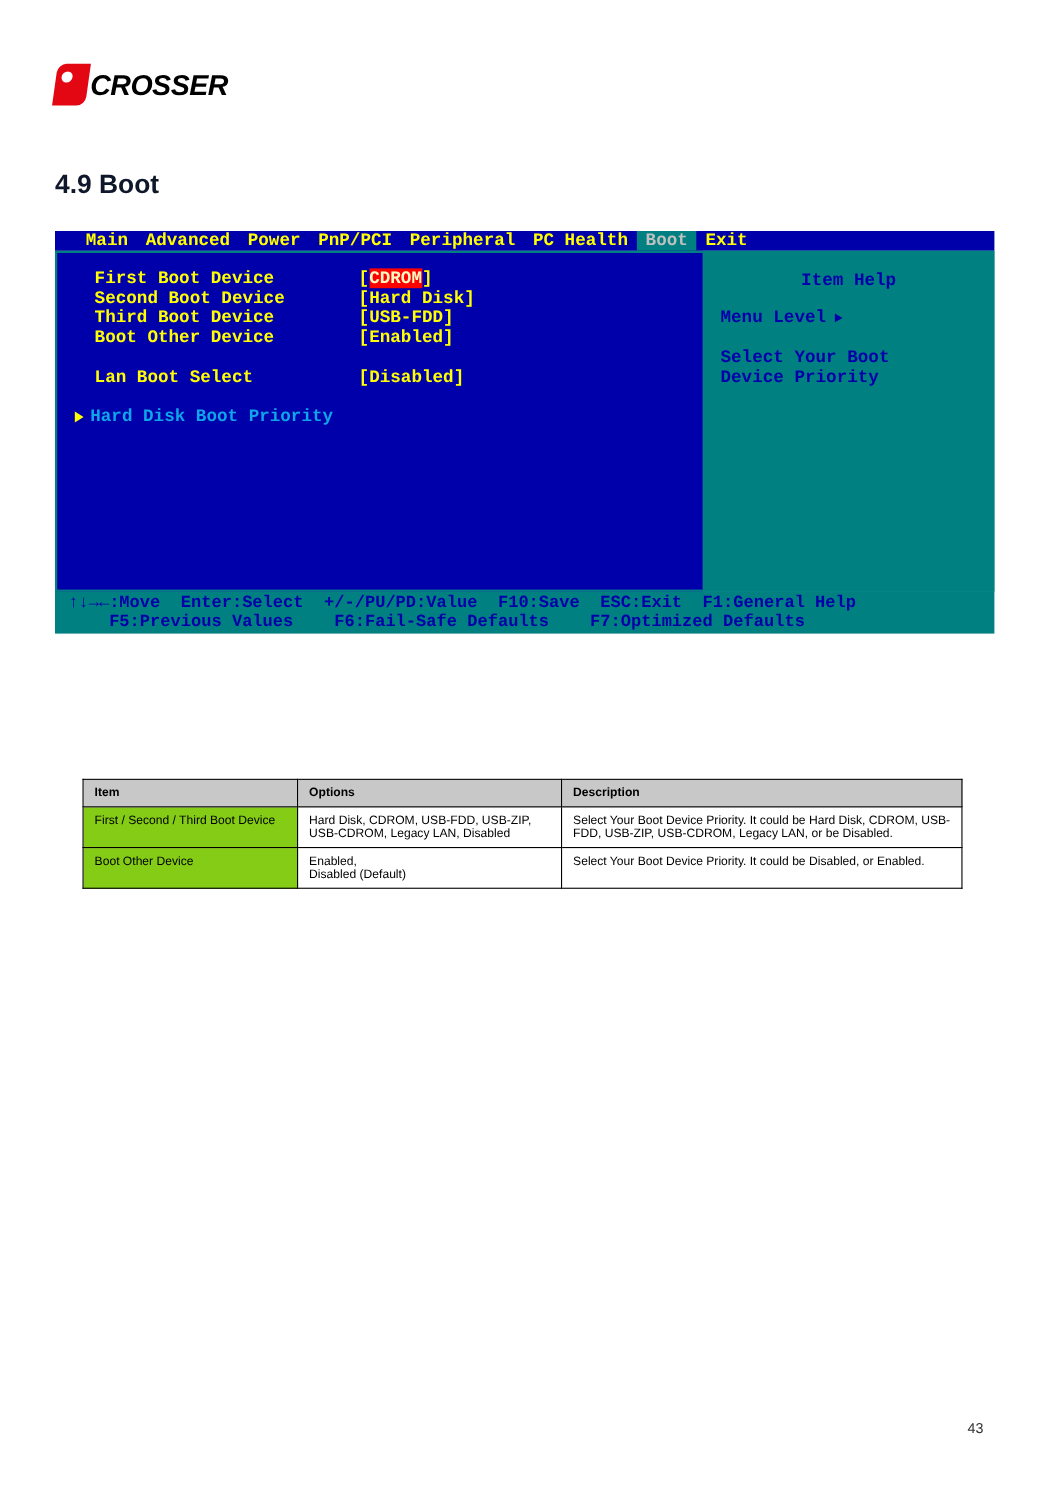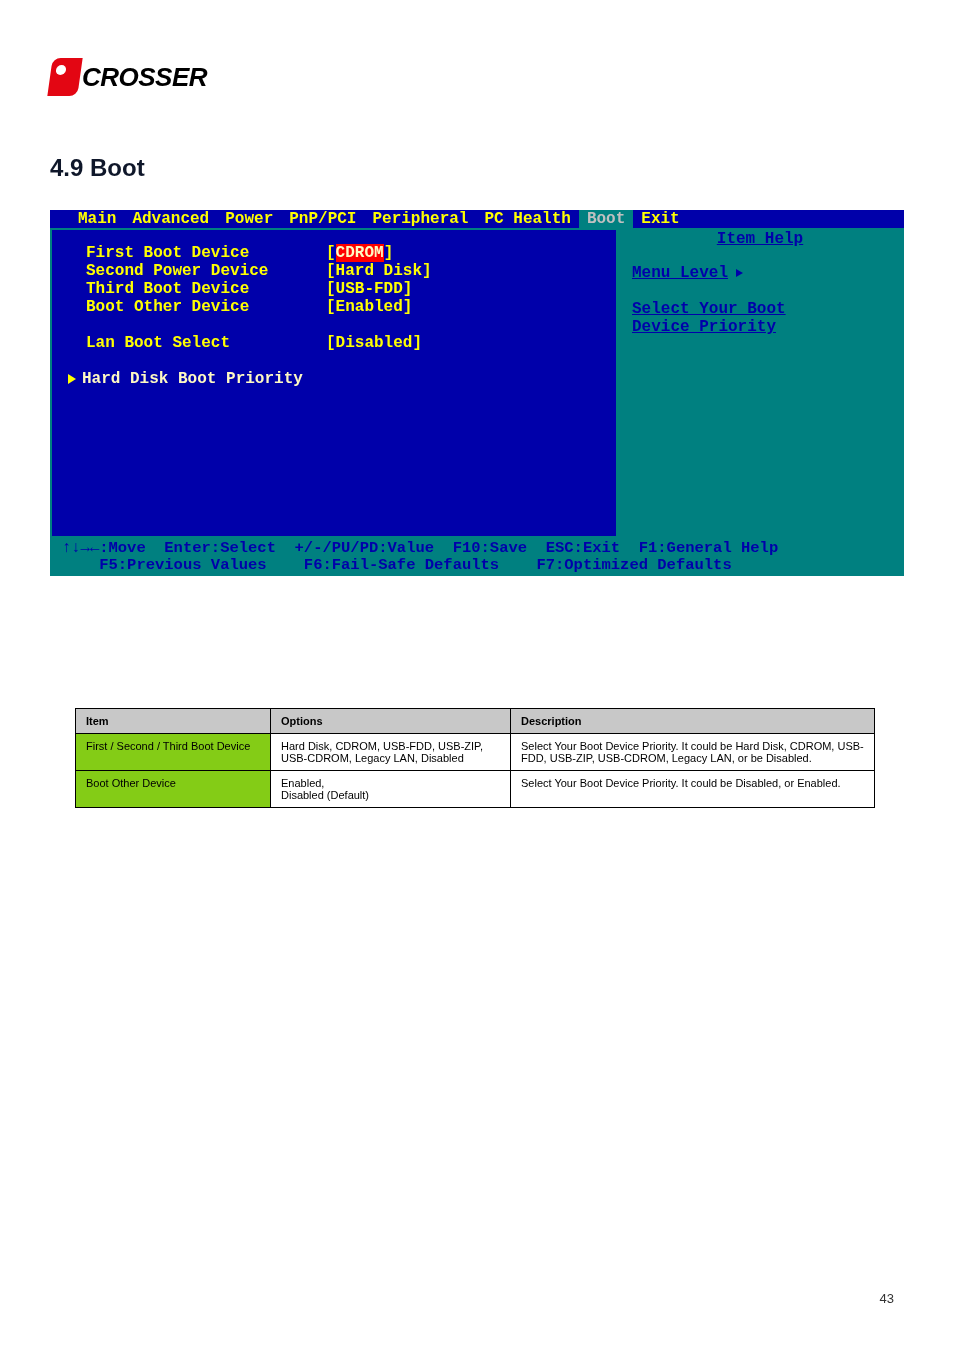--- a/index.html
+++ b/index.html
@@ -113,39 +113,38 @@
       color: #ffff00;
     }
     .bios-value.highlight {
       color: #ffff00;
     }
     .bios-value .selected {
       background: #ff0000;
       color: #fef9c3;
     }
     .bios-submenu {
-      color: #fef9c3;
+      color: #0ea5e9;
       padding-left: 2px;
       display: flex;
       align-items: center;
     }
     .triangle-right {
       width: 0; height: 0;
       border-top: 5px solid transparent;
       border-bottom: 5px solid transparent;
       border-left: 8px solid #ffff00;
       margin-right: 6px;
     }
     .bios-right {
-      width: 288px;
+      width: 265px;
       background: #008080;
       border: 2px solid #008080;
-      padding: 0 14px;
+      padding: 16px 14px;
       color: #0000aa;
-      text-decoration: underline;
     }
     .help-title {
       text-align: center;
       color: #0000aa;
       margin-bottom: 16px;
     }
     .help-row {
       display: flex;
       align-items: center;
       margin-bottom: 4px;
@@ -227,21 +226,21 @@
     <span class="menu-item">Exit</span>
   </div>
 
   <div class="bios-body">
     <div class="bios-left">
       <div class="bios-row">
         <span class="bios-label">First Boot Device</span>
         <span class="bios-value highlight">[<span class="selected">CDROM</span>]</span>
       </div>
       <div class="bios-row">
-        <span class="bios-label">Second Power Device</span>
+        <span class="bios-label">Second Boot Device</span>
         <span class="bios-value">[<span>Hard Disk</span>]</span>
       </div>
       <div class="bios-row">
         <span class="bios-label">Third Boot Device</span>
         <span class="bios-value">[<span>USB-FDD</span>]</span>
       </div>
       <div class="bios-row">
         <span class="bios-label">Boot Other Device</span>
         <span class="bios-value">[<span>Enabled</span>]</span>
       </div>

